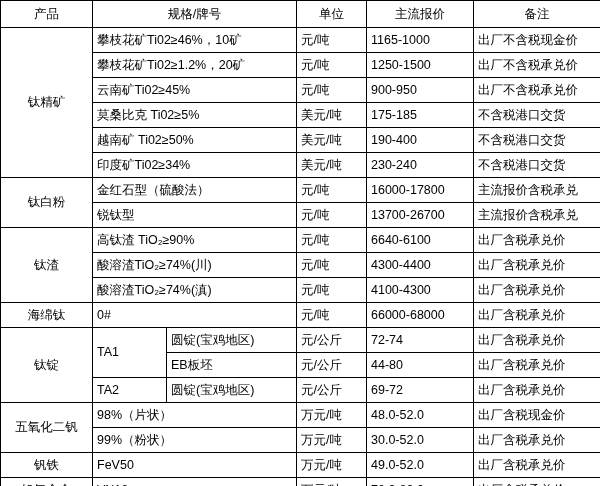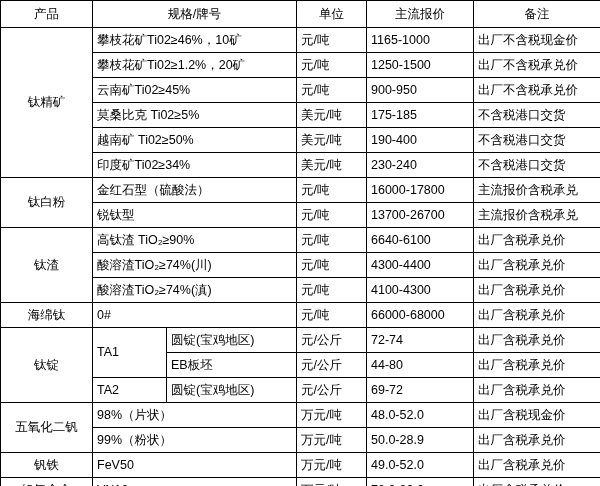--- a/index.html
+++ b/index.html
@@ -182,21 +182,21 @@
     <tr class="row">
       <td class="cat" rowspan="2">五氧化二钒</td>
       <td class="left" colspan="2">98%（片状）</td>
       <td class="left">万元/吨</td>
       <td class="left">48.0-52.0</td>
       <td class="left">出厂含税现金价</td>
     </tr>
     <tr class="row">
       <td class="left" colspan="2">99%（粉状）</td>
       <td class="left">万元/吨</td>
-      <td class="left">50.0-28.9</td>
+      <td class="left">30.0-52.0</td>
       <td class="left">出厂含税承兑价</td>
     </tr>
 
     <tr class="row">
       <td class="cat">钒铁</td>
       <td class="left" colspan="2">FeV50</td>
       <td class="left">万元/吨</td>
       <td class="left">49.0-52.0</td>
       <td class="left">出厂含税承兑价</td>
     </tr>

